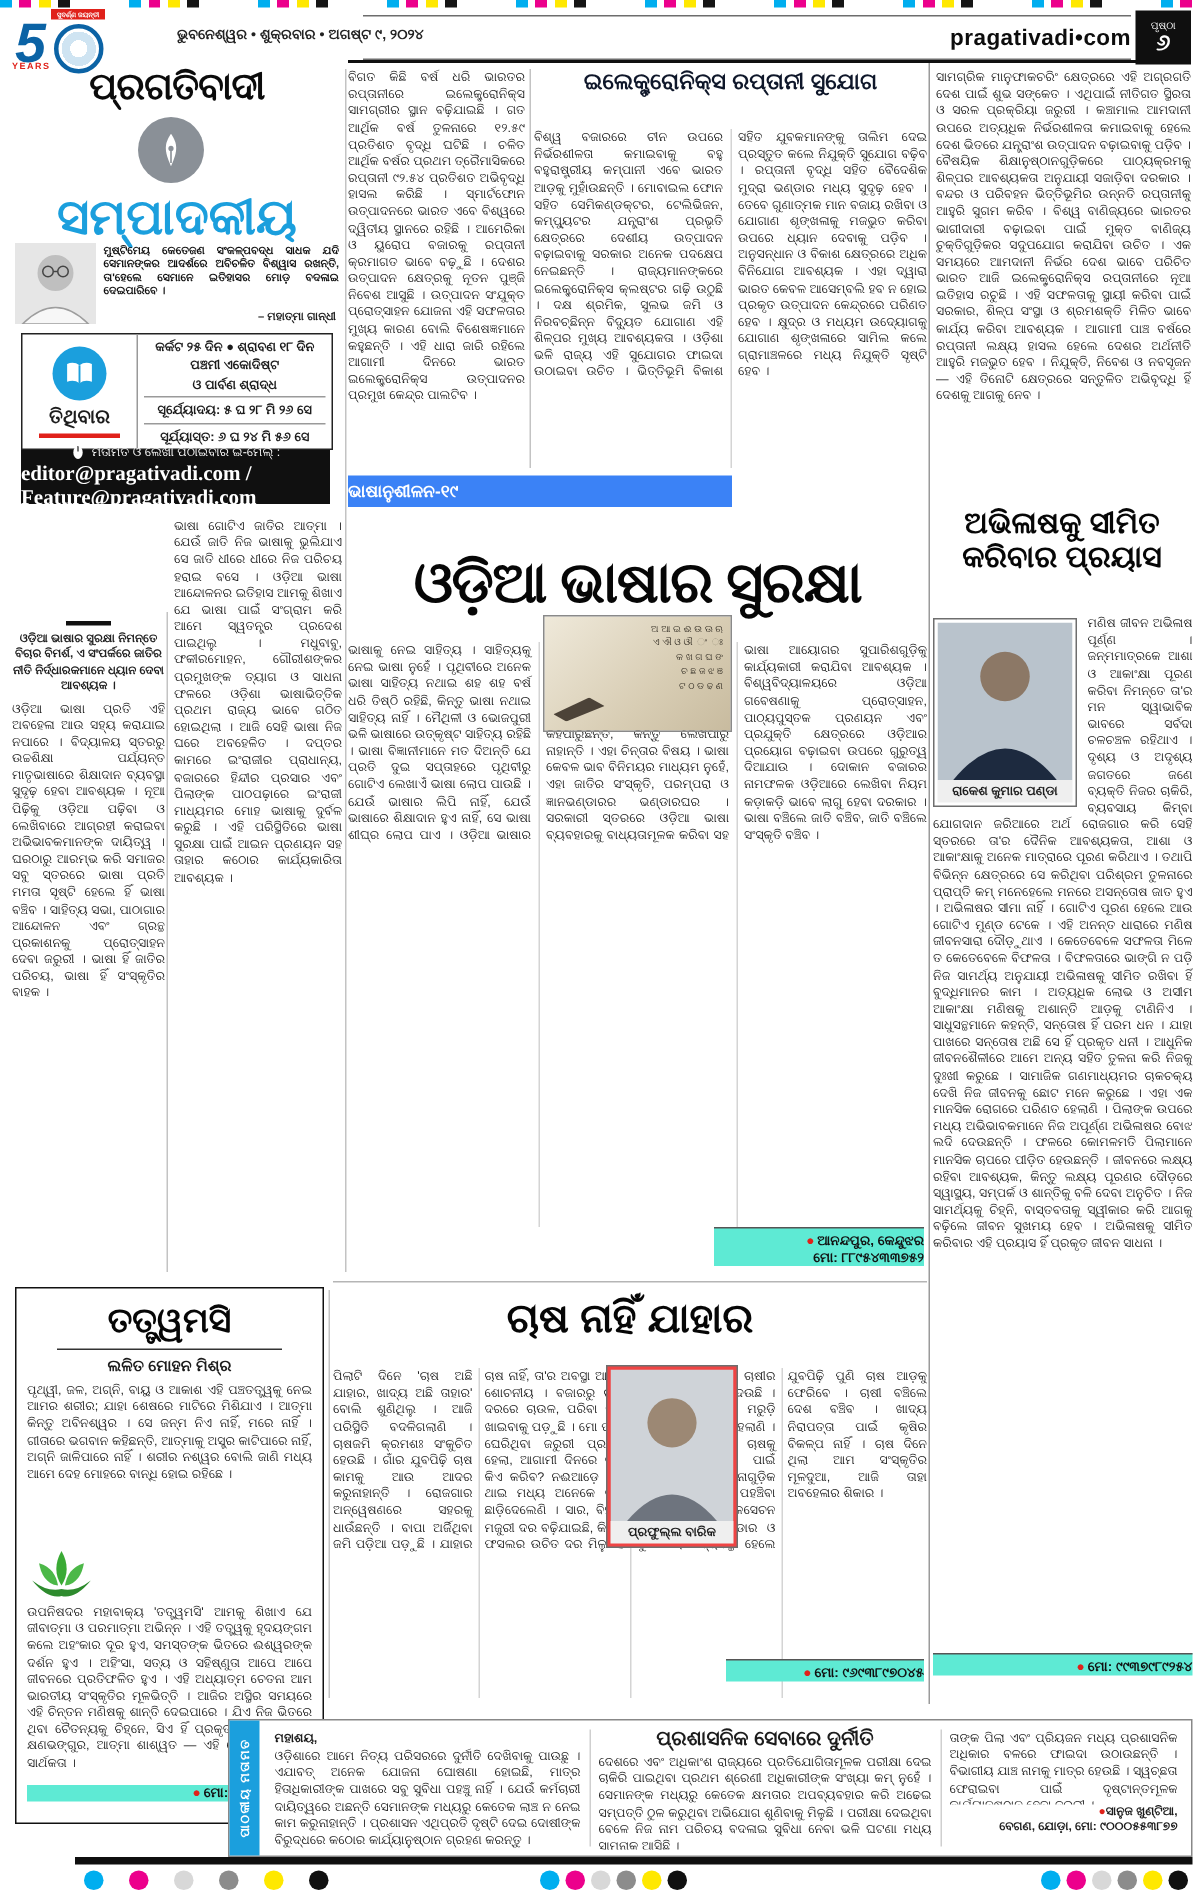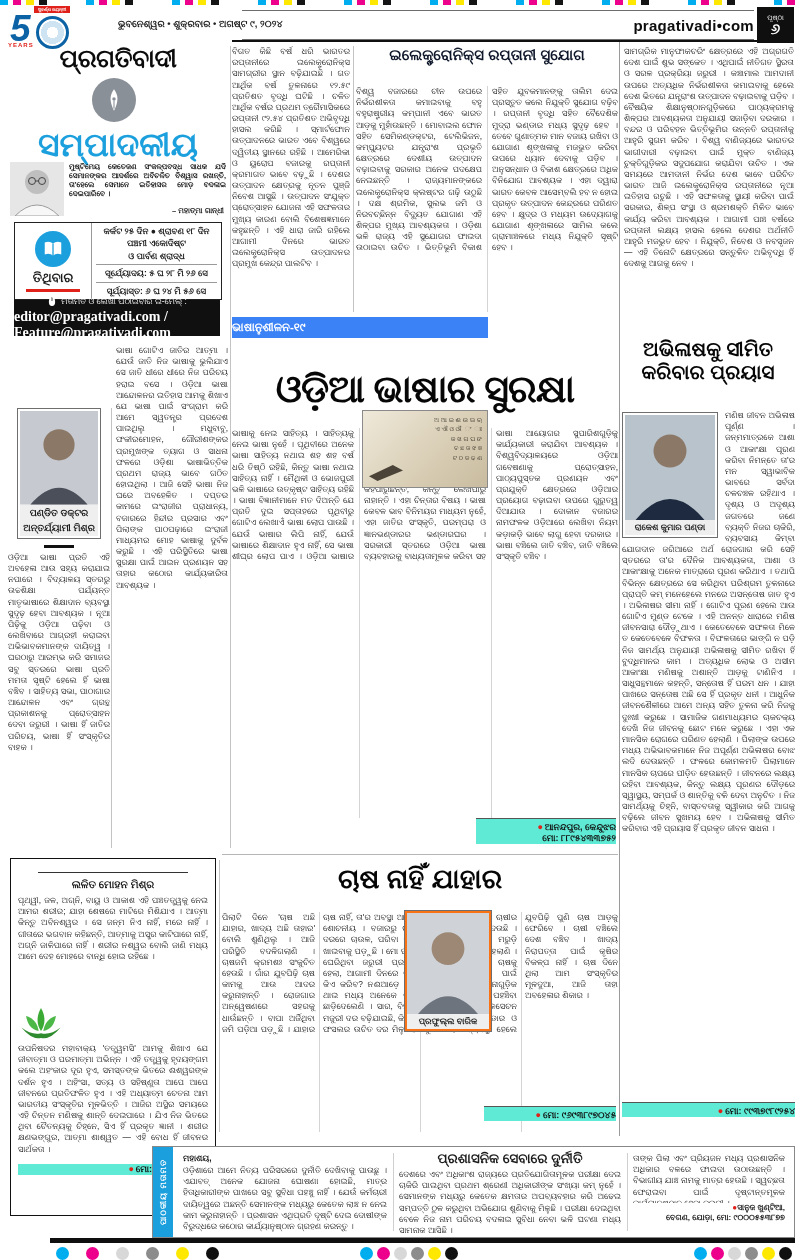--- a/index.html
+++ b/index.html
@@ -86,21 +86,21 @@
   #tatt-author{text-align:center;font-size:10.5px;font-weight:800;margin-bottom:4px;}
   #tatt-b1{height:108px;margin-bottom:2px;}
   #tatt-row{display:flex;gap:4px;align-items:center;margin:2px 0;}
   #tatt-b2{flex:1;height:42px;}
   #tatt-b3{height:118px;margin-top:2px;}
   #tatt-sign{margin-top:3px;}
   
   #ch-line{left:222px;top:854px;width:396px;}
   #ch-head{left:222px;top:864px;width:396px;text-align:center;font-size:27px;font-weight:800;color:#060606;}
   #ch-cols{left:222px;top:912px;width:396px;height:220px;}
-  #ch-card{left:404px;top:910px;width:88px;border:1px solid #6e6e6e;background:#f97316;padding:2px;z-index:3;box-sizing:border-box;}
+  #ch-card{left:404px;top:910px;width:88px;border:1px solid #6e6e6e;background:#ef4444;padding:2px;z-index:3;box-sizing:border-box;}
   #ch-sign{left:484px;top:1106px;width:132px;border-top:1px solid #555;padding-top:3px;z-index:3;}
   
   #letters{left:152px;top:1146px;width:643px;height:92px;border:1px solid #888;box-sizing:border-box;background:#fff;}
   #let-bar{position:absolute;left:0;top:0;bottom:0;width:20px;background:#1b9fdd;color:#fff;display:flex;align-items:center;
     justify-content:center;writing-mode:vertical-rl;transform:rotate(180deg);font-size:8.5px;font-weight:bold;letter-spacing:1px;}
   #let1{position:absolute;left:30px;top:6px;width:204px;}
   #let1 .sal{font-size:8.4px;font-weight:bold;margin-bottom:1px;}
   #let1 .bd{height:68px;}
   #let2{position:absolute;left:246px;top:4px;width:222px;}
   #let2 .hd{text-align:center;font-size:13.5px;font-weight:800;margin-bottom:2px;}
@@ -203,30 +203,22 @@
   <div id="ed-cols23" class="abs btxt cols2">ବିଶ୍ୱ ବଜାରରେ ଚୀନ ଉପରେ ନିର୍ଭରଶୀଳତା କମାଇବାକୁ ବହୁ ବହୁରାଷ୍ଟ୍ରୀୟ କମ୍ପାନୀ ଏବେ ଭାରତ ଆଡ଼କୁ ମୁହାଁଉଛନ୍ତି । ମୋବାଇଲ ଫୋନ ସହିତ ସେମିକଣ୍ଡକ୍ଟର, ଟେଲିଭିଜନ, କମ୍ପ୍ୟୁଟର ଯନ୍ତ୍ରାଂଶ ପ୍ରଭୃତି କ୍ଷେତ୍ରରେ ଦେଶୀୟ ଉତ୍ପାଦନ ବଢ଼ାଇବାକୁ ସରକାର ଅନେକ ପଦକ୍ଷେପ ନେଇଛନ୍ତି । ରାଜ୍ୟମାନଙ୍କରେ ଇଲେକ୍ଟ୍ରୋନିକ୍ସ କ୍ଲଷ୍ଟର ଗଢ଼ି ଉଠୁଛି । ଦକ୍ଷ ଶ୍ରମିକ, ସୁଲଭ ଜମି ଓ ନିରବଚ୍ଛିନ୍ନ ବିଦ୍ୟୁତ ଯୋଗାଣ ଏହି ଶିଳ୍ପର ମୁଖ୍ୟ ଆବଶ୍ୟକତା । ଓଡ଼ିଶା ଭଳି ରାଜ୍ୟ ଏହି ସୁଯୋଗର ଫାଇଦା ଉଠାଇବା ଉଚିତ । ଭିତ୍ତିଭୂମି ବିକାଶ ସହିତ ଯୁବକମାନଙ୍କୁ ତାଲିମ ଦେଇ ପ୍ରସ୍ତୁତ କଲେ ନିଯୁକ୍ତି ସୁଯୋଗ ବଢ଼ିବ । ରପ୍ତାନୀ ବୃଦ୍ଧି ସହିତ ବୈଦେଶିକ ମୁଦ୍ରା ଭଣ୍ଡାର ମଧ୍ୟ ସୁଦୃଢ଼ ହେବ । ତେବେ ଗୁଣାତ୍ମକ ମାନ ବଜାୟ ରଖିବା ଓ ଯୋଗାଣ ଶୃଙ୍ଖଳାକୁ ମଜଭୁତ କରିବା ଉପରେ ଧ୍ୟାନ ଦେବାକୁ ପଡ଼ିବ । ଅନୁସନ୍ଧାନ ଓ ବିକାଶ କ୍ଷେତ୍ରରେ ଅଧିକ ବିନିଯୋଗ ଆବଶ୍ୟକ । ଏହା ଦ୍ୱାରା ଭାରତ କେବଳ ଆସେମ୍ବଲି ହବ ନ ହୋଇ ପ୍ରକୃତ ଉତ୍ପାଦନ କେନ୍ଦ୍ରରେ ପରିଣତ ହେବ । କ୍ଷୁଦ୍ର ଓ ମଧ୍ୟମ ଉଦ୍ୟୋଗକୁ ଯୋଗାଣ ଶୃଙ୍ଖଳାରେ ସାମିଲ କଲେ ଗ୍ରାମାଞ୍ଚଳରେ ମଧ୍ୟ ନିଯୁକ୍ତି ସୃଷ୍ଟି ହେବ ।</div>
   <div id="ed-tail" class="abs btxt">ସାମଗ୍ରିକ ମାନୁଫାକଚରିଂ କ୍ଷେତ୍ରରେ ଏହି ଅଗ୍ରଗତି ଦେଶ ପାଇଁ ଶୁଭ ସଙ୍କେତ । ଏଥିପାଇଁ ନୀତିଗତ ସ୍ଥିରତା ଓ ସରଳ ପ୍ରକ୍ରିୟା ଜରୁରୀ । କଞ୍ଚାମାଲ ଆମଦାନୀ ଉପରେ ଅତ୍ୟଧିକ ନିର୍ଭରଶୀଳତା କମାଇବାକୁ ହେଲେ ଦେଶ ଭିତରେ ଯନ୍ତ୍ରାଂଶ ଉତ୍ପାଦନ ବଢ଼ାଇବାକୁ ପଡ଼ିବ । ବୈଷୟିକ ଶିକ୍ଷାନୁଷ୍ଠାନଗୁଡ଼ିକରେ ପାଠ୍ୟକ୍ରମକୁ ଶିଳ୍ପର ଆବଶ୍ୟକତା ଅନୁଯାୟୀ ସଜାଡ଼ିବା ଦରକାର । ବନ୍ଦର ଓ ପରିବହନ ଭିତ୍ତିଭୂମିର ଉନ୍ନତି ରପ୍ତାନୀକୁ ଆହୁରି ସୁଗମ କରିବ । ବିଶ୍ୱ ବାଣିଜ୍ୟରେ ଭାରତର ଭାଗୀଦାରୀ ବଢ଼ାଇବା ପାଇଁ ମୁକ୍ତ ବାଣିଜ୍ୟ ଚୁକ୍ତିଗୁଡ଼ିକର ସଦୁପଯୋଗ କରାଯିବା ଉଚିତ । ଏକ ସମୟରେ ଆମଦାନୀ ନିର୍ଭର ଦେଶ ଭାବେ ପରିଚିତ ଭାରତ ଆଜି ଇଲେକ୍ଟ୍ରୋନିକ୍ସ ରପ୍ତାନୀରେ ନୂଆ ଇତିହାସ ରଚୁଛି । ଏହି ସଫଳତାକୁ ସ୍ଥାୟୀ କରିବା ପାଇଁ ସରକାର, ଶିଳ୍ପ ସଂସ୍ଥା ଓ ଶ୍ରମଶକ୍ତି ମିଳିତ ଭାବେ କାର୍ଯ୍ୟ କରିବା ଆବଶ୍ୟକ । ଆଗାମୀ ପାଞ୍ଚ ବର୍ଷରେ ରପ୍ତାନୀ ଲକ୍ଷ୍ୟ ହାସଲ ହେଲେ ଦେଶର ଅର୍ଥନୀତି ଆହୁରି ମଜଭୁତ ହେବ । ନିଯୁକ୍ତି, ନିବେଶ ଓ ନବସୃଜନ — ଏହି ତିନୋଟି କ୍ଷେତ୍ରରେ ସନ୍ତୁଳିତ ଅଭିବୃଦ୍ଧି ହିଁ ଦେଶକୁ ଆଗକୁ ନେବ ।</div>
   <div class="abs vline" style="left:353px;top:46px;height:266px;"></div>
   <div class="abs vline" style="left:619px;top:42px;height:1094px;background:#9a9a9a;"></div>
   <div class="abs vline" style="left:230px;top:46px;height:802px;"></div>
 
   <div id="kicker" class="abs">ଭାଷାନୁଶୀଳନ-୧୯</div>
   <div id="headline-main" class="abs">ଓଡ଼ିଆ ଭାଷାର ସୁରକ୍ଷା</div>
 
   <div id="colA" class="abs">
-    <div id="author-card">
-      <svg class="photo" viewBox="0 0 60 72">
-        <rect width="60" height="72" fill="#c6cad0"></rect>
-        <circle cx="30" cy="26" r="12" fill="#8c7866"></circle>
-        <path d="M8 72 Q30 46 52 72 Z" fill="#4a4f59"></path>
-      </svg>
-      <div class="nameplate">ପଣ୍ଡିତ ଡକ୍ଟର</div>
-      <div class="nameplate">ଅନ୍ତର୍ଯ୍ୟାମୀ ମିଶ୍ର</div>
-    </div>
     <div class="mini-rule"></div>
+    <div id="pullquote">ଓଡ଼ିଆ ଭାଷାର ସୁରକ୍ଷା ନିମନ୍ତେ ବିଚାର ବିମର୍ଶ, ଏ ସଂପର୍କରେ ଜାତିର ନୀତି ନିର୍ଦ୍ଧାରକମାନେ ଧ୍ୟାନ ଦେବା ଆବଶ୍ୟକ ।</div>
     <div id="colA-body" class="btxt">ଓଡ଼ିଆ ଭାଷା ପ୍ରତି ଏହି ଅବହେଳା ଆଉ ସହ୍ୟ କରାଯାଇ ନପାରେ । ବିଦ୍ୟାଳୟ ସ୍ତରରୁ ଉଚ୍ଚଶିକ୍ଷା ପର୍ଯ୍ୟନ୍ତ ମାତୃଭାଷାରେ ଶିକ୍ଷାଦାନ ବ୍ୟବସ୍ଥା ସୁଦୃଢ଼ ହେବା ଆବଶ୍ୟକ । ନୂଆ ପିଢ଼ିକୁ ଓଡ଼ିଆ ପଢ଼ିବା ଓ ଲେଖିବାରେ ଆଗ୍ରହୀ କରାଇବା ଅଭିଭାବକମାନଙ୍କ ଦାୟିତ୍ୱ । ଘରଠାରୁ ଆରମ୍ଭ କରି ସମାଜର ସବୁ ସ୍ତରରେ ଭାଷା ପ୍ରତି ମମତା ସୃଷ୍ଟି ହେଲେ ହିଁ ଭାଷା ବଞ୍ଚିବ । ସାହିତ୍ୟ ସଭା, ପାଠାଗାର ଆନ୍ଦୋଳନ ଏବଂ ଗ୍ରନ୍ଥ ପ୍ରକାଶନକୁ ପ୍ରୋତ୍ସାହନ ଦେବା ଜରୁରୀ । ଭାଷା ହିଁ ଜାତିର ପରିଚୟ, ଭାଷା ହିଁ ସଂସ୍କୃତିର ବାହକ ।</div>
   </div>
 
   <div id="colB" class="abs btxt">ଭାଷା ଗୋଟିଏ ଜାତିର ଆତ୍ମା । ଯେଉଁ ଜାତି ନିଜ ଭାଷାକୁ ଭୁଲିଯାଏ ସେ ଜାତି ଧୀରେ ଧୀରେ ନିଜ ପରିଚୟ ହରାଇ ବସେ । ଓଡ଼ିଆ ଭାଷା ଆନ୍ଦୋଳନର ଇତିହାସ ଆମକୁ ଶିଖାଏ ଯେ ଭାଷା ପାଇଁ ସଂଗ୍ରାମ କରି ଆମେ ସ୍ୱତନ୍ତ୍ର ପ୍ରଦେଶ ପାଇଥିଲୁ । ମଧୁବାବୁ, ଫକୀରମୋହନ, ଗୌରୀଶଙ୍କର ପ୍ରମୁଖଙ୍କ ତ୍ୟାଗ ଓ ସାଧନା ଫଳରେ ଓଡ଼ିଶା ଭାଷାଭିତ୍ତିକ ପ୍ରଥମ ରାଜ୍ୟ ଭାବେ ଗଠିତ ହୋଇଥିଲା । ଆଜି ସେହି ଭାଷା ନିଜ ଘରେ ଅବହେଳିତ । ଦପ୍ତର କାମରେ ଇଂରାଜୀର ପ୍ରାଧାନ୍ୟ, ବଜାରରେ ହିନ୍ଦୀର ପ୍ରସାର ଏବଂ ପିଲାଙ୍କ ପାଠପଢ଼ାରେ ଇଂରାଜୀ ମାଧ୍ୟମର ମୋହ ଭାଷାକୁ ଦୁର୍ବଳ କରୁଛି । ଏହି ପରିସ୍ଥିତିରେ ଭାଷା ସୁରକ୍ଷା ପାଇଁ ଆଇନ ପ୍ରଣୟନ ସହ ତାହାର କଠୋର କାର୍ଯ୍ୟକାରିତା ଆବଶ୍ୟକ ।</div>
   <div class="abs vline" style="left:111px;top:408px;height:440px;"></div>
 
   <div id="main-cols" class="abs btxt cols3">ଭାଷାକୁ ନେଇ ସାହିତ୍ୟ । ସାହିତ୍ୟକୁ ନେଇ ଭାଷା ନୁହେଁ । ପୃଥିବୀରେ ଅନେକ ଭାଷା ସାହିତ୍ୟ ନଥାଇ ଶହ ଶହ ବର୍ଷ ଧରି ତିଷ୍ଠି ରହିଛି, କିନ୍ତୁ ଭାଷା ନଥାଇ ସାହିତ୍ୟ ନାହିଁ । ମୈଥିଳୀ ଓ ଭୋଜପୁରୀ ଭଳି ଭାଷାରେ ଉତ୍କୃଷ୍ଟ ସାହିତ୍ୟ ରହିଛି । ଭାଷା ବିଜ୍ଞାନୀମାନେ ମତ ଦିଅନ୍ତି ଯେ ପ୍ରତି ଦୁଇ ସପ୍ତାହରେ ପୃଥିବୀରୁ ଗୋଟିଏ ଲେଖାଏଁ ଭାଷା ଲୋପ ପାଉଛି । ଯେଉଁ ଭାଷାର ଲିପି ନାହିଁ, ଯେଉଁ ଭାଷାରେ ଶିକ୍ଷାଦାନ ହୁଏ ନାହିଁ, ସେ ଭାଷା ଶୀଘ୍ର ଲୋପ ପାଏ । ଓଡ଼ିଆ ଭାଷାର ନିଜସ୍ୱ ଲିପି ଅଛି, ସମୃଦ୍ଧ ସାହିତ୍ୟ ଅଛି, ଶାସ୍ତ୍ରୀୟ ମାନ୍ୟତା ଅଛି; ତଥାପି ବ୍ୟବହାର କ୍ଷେତ୍ରରେ ଭାଷାଟି କ୍ରମଶଃ ସଂକୁଚିତ ହେଉଛି । ସହରାଞ୍ଚଳର ପିଲାମାନେ ଓଡ଼ିଆ କହିପାରୁଛନ୍ତି, କିନ୍ତୁ ଲେଖିପାରୁ ନାହାନ୍ତି । ଏହା ଚିନ୍ତାର ବିଷୟ । ଭାଷା କେବଳ ଭାବ ବିନିମୟର ମାଧ୍ୟମ ନୁହେଁ, ଏହା ଜାତିର ସଂସ୍କୃତି, ପରମ୍ପରା ଓ ଜ୍ଞାନଭଣ୍ଡାରର ଭଣ୍ଡାରଘର । ସରକାରୀ ସ୍ତରରେ ଓଡ଼ିଆ ଭାଷା ବ୍ୟବହାରକୁ ବାଧ୍ୟତାମୂଳକ କରିବା ସହ ଭାଷା ଆୟୋଗର ସୁପାରିଶଗୁଡ଼ିକୁ କାର୍ଯ୍ୟକାରୀ କରାଯିବା ଆବଶ୍ୟକ । ବିଶ୍ୱବିଦ୍ୟାଳୟରେ ଓଡ଼ିଆ ଗବେଷଣାକୁ ପ୍ରୋତ୍ସାହନ, ପାଠ୍ୟପୁସ୍ତକ ପ୍ରଣୟନ ଏବଂ ପ୍ରଯୁକ୍ତି କ୍ଷେତ୍ରରେ ଓଡ଼ିଆର ପ୍ରୟୋଗ ବଢ଼ାଇବା ଉପରେ ଗୁରୁତ୍ୱ ଦିଆଯାଉ । ଦୋକାନ ବଜାରର ନାମଫଳକ ଓଡ଼ିଆରେ ଲେଖିବା ନିୟମ କଡ଼ାକଡ଼ି ଭାବେ ଲାଗୁ ହେବା ଦରକାର । ଭାଷା ବଞ୍ଚିଲେ ଜାତି ବଞ୍ଚିବ, ଜାତି ବଞ୍ଚିଲେ ସଂସ୍କୃତି ବଞ୍ଚିବ ।</div>
 
   <div id="pen-photo" class="abs">
     <span class="glyphs" style="white-space: pre-line;">ଅ ଆ ଇ ଈ ଉ ଊ ଋ
@@ -255,20 +247,21 @@
       </svg>
       <div class="nameplate" style="font-size:8.5px">ରାକେଶ କୁମାର ପଣ୍ଡା</div>
     </div>
     <span>ମଣିଷ ଜୀବନ ଅଭିଳାଷ ପୂର୍ଣ୍ଣ । ଜନ୍ମମାତ୍ରକେ ଆଶା ଓ ଆକାଂକ୍ଷା ପୂରଣ କରିବା ନିମନ୍ତେ ତା'ର ମନ ସ୍ୱାଭାବିକ ଭାବରେ ସର୍ବଦା ଚଳଚଞ୍ଚଳ ରହିଥାଏ । ଦୃଶ୍ୟ ଓ ଅଦୃଶ୍ୟ ଜଗତରେ ଜଣେ ବ୍ୟକ୍ତି ନିଜର ଚାକିରି, ବ୍ୟବସାୟ କିମ୍ବା ଯୋଗଦାନ ଜରିଆରେ ଅର୍ଥ ରୋଜଗାର କରି ସେହି ସ୍ତରରେ ତା'ର ଦୈନିକ ଆବଶ୍ୟକତା, ଆଶା ଓ ଆକାଂକ୍ଷାକୁ ଅନେକ ମାତ୍ରାରେ ପୂରଣ କରିଥାଏ । ତଥାପି ବିଭିନ୍ନ କ୍ଷେତ୍ରରେ ସେ କରିଥିବା ପରିଶ୍ରମ ତୁଳନାରେ ପ୍ରାପ୍ତି କମ୍ ମନେହେଲେ ମନରେ ଅସନ୍ତୋଷ ଜାତ ହୁଏ । ଅଭିଳାଷର ସୀମା ନାହିଁ । ଗୋଟିଏ ପୂରଣ ହେଲେ ଆଉ ଗୋଟିଏ ମୁଣ୍ଡ ଟେକେ । ଏହି ଅନନ୍ତ ଧାରାରେ ମଣିଷ ଜୀବନସାରା ଦୌଡ଼ୁଥାଏ । କେତେବେଳେ ସଫଳତା ମିଳେ ତ କେତେବେଳେ ବିଫଳତା । ବିଫଳତାରେ ଭାଙ୍ଗି ନ ପଡ଼ି ନିଜ ସାମର୍ଥ୍ୟ ଅନୁଯାୟୀ ଅଭିଳାଷକୁ ସୀମିତ ରଖିବା ହିଁ ବୁଦ୍ଧିମାନର କାମ । ଅତ୍ୟଧିକ ଲୋଭ ଓ ଅସୀମ ଆକାଂକ୍ଷା ମଣିଷକୁ ଅଶାନ୍ତି ଆଡ଼କୁ ଟାଣିନିଏ । ସାଧୁସନ୍ଥମାନେ କହନ୍ତି, ସନ୍ତୋଷ ହିଁ ପରମ ଧନ । ଯାହା ପାଖରେ ସନ୍ତୋଷ ଅଛି ସେ ହିଁ ପ୍ରକୃତ ଧନୀ । ଆଧୁନିକ ଜୀବନଶୈଳୀରେ ଆମେ ଅନ୍ୟ ସହିତ ତୁଳନା କରି ନିଜକୁ ଦୁଃଖୀ କରୁଛେ । ସାମାଜିକ ଗଣମାଧ୍ୟମର ଚାକଚକ୍ୟ ଦେଖି ନିଜ ଜୀବନକୁ ଛୋଟ ମନେ କରୁଛେ । ଏହା ଏକ ମାନସିକ ରୋଗରେ ପରିଣତ ହେଲାଣି । ପିଲାଙ୍କ ଉପରେ ମଧ୍ୟ ଅଭିଭାବକମାନେ ନିଜ ଅପୂର୍ଣ୍ଣ ଅଭିଳାଷର ବୋଝ ଲଦି ଦେଉଛନ୍ତି । ଫଳରେ କୋମଳମତି ପିଲାମାନେ ମାନସିକ ଚାପରେ ପୀଡ଼ିତ ହେଉଛନ୍ତି । ଜୀବନରେ ଲକ୍ଷ୍ୟ ରହିବା ଆବଶ୍ୟକ, କିନ୍ତୁ ଲକ୍ଷ୍ୟ ପୂରଣର ଦୌଡ଼ରେ ସ୍ୱାସ୍ଥ୍ୟ, ସମ୍ପର୍କ ଓ ଶାନ୍ତିକୁ ବଳି ଦେବା ଅନୁଚିତ । ନିଜ ସାମର୍ଥ୍ୟକୁ ଚିହ୍ନି, ବାସ୍ତବତାକୁ ସ୍ୱୀକାର କରି ଆଗକୁ ବଢ଼ିଲେ ଜୀବନ ସୁଖମୟ ହେବ । ଅଭିଳାଷକୁ ସୀମିତ କରିବାର ଏହି ପ୍ରୟାସ ହିଁ ପ୍ରକୃତ ଜୀବନ ସାଧନା ।</span>
   </div>
   <div id="rt-sign" class="abs sign">
     <span class="bull">●</span><span>ମୋ: ୯୯୩୭୯୮୯୨୫୪</span>
   </div>
 
   <div id="tatt" class="abs">
+    <div id="tatt-title">ତତ୍ତ୍ୱମସି</div>
     <div id="tatt-rule"></div>
     <div id="tatt-author">ଲଳିତ ମୋହନ ମିଶ୍ର</div>
     <div id="tatt-b1" class="btxt">ପୃଥ୍ୱୀ, ଜଳ, ଅଗ୍ନି, ବାୟୁ ଓ ଆକାଶ ଏହି ପଞ୍ଚତତ୍ତ୍ୱକୁ ନେଇ ଆମର ଶରୀର; ଯାହା ଶେଷରେ ମାଟିରେ ମିଶିଯାଏ । ଆତ୍ମା କିନ୍ତୁ ଅବିନଶ୍ୱର । ସେ ଜନ୍ମ ନିଏ ନାହିଁ, ମରେ ନାହିଁ । ଗୀତାରେ ଭଗବାନ କହିଛନ୍ତି, ଆତ୍ମାକୁ ଅସ୍ତ୍ର କାଟିପାରେ ନାହିଁ, ଅଗ୍ନି ଜାଳିପାରେ ନାହିଁ । ଶରୀର ନଶ୍ୱର ବୋଲି ଜାଣି ମଧ୍ୟ ଆମେ ଦେହ ମୋହରେ ବାନ୍ଧି ହୋଇ ରହିଛେ ।</div>
     <div id="tatt-row">
       <svg width="46" height="36" viewBox="0 0 40 30">
         <path d="M20 2 C24 9 24 16 20 22 C16 16 16 9 20 2Z" fill="#3aaa35"></path>
         <path d="M7 9 C14 11 17 16 18 22 C11 21 8 15 7 9Z" fill="#4cb848"></path>
         <path d="M33 9 C26 11 23 16 22 22 C29 21 32 15 33 9Z" fill="#4cb848"></path>
         <path d="M3 19 Q12 26 20 24 Q28 26 37 19 Q28 30 20 28 Q12 30 3 19Z" fill="#2e8b2e"></path>
       </svg>

